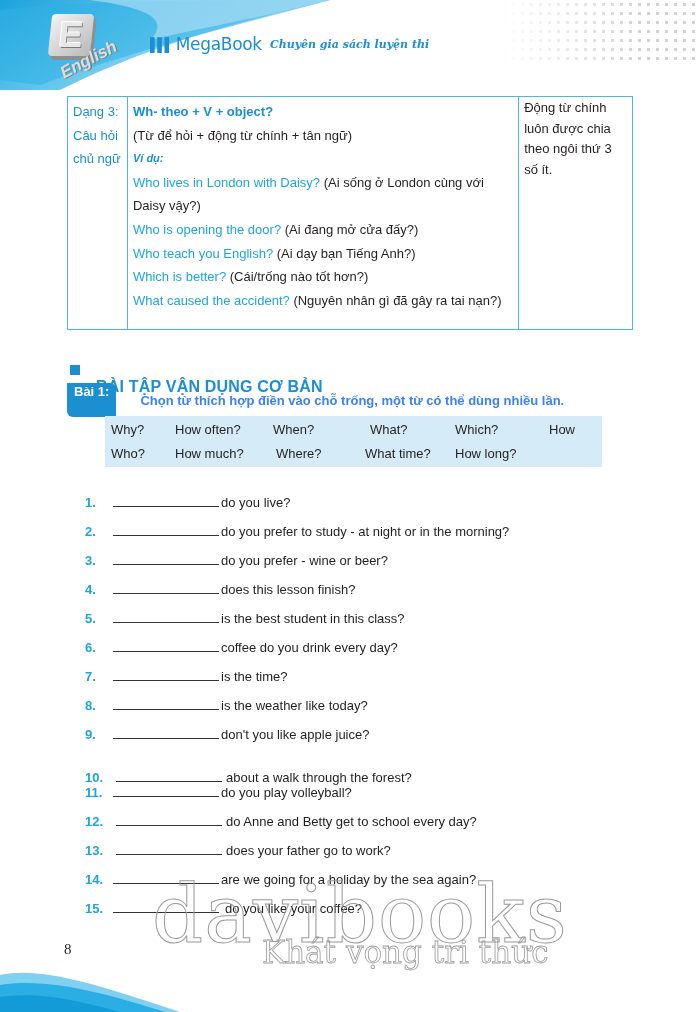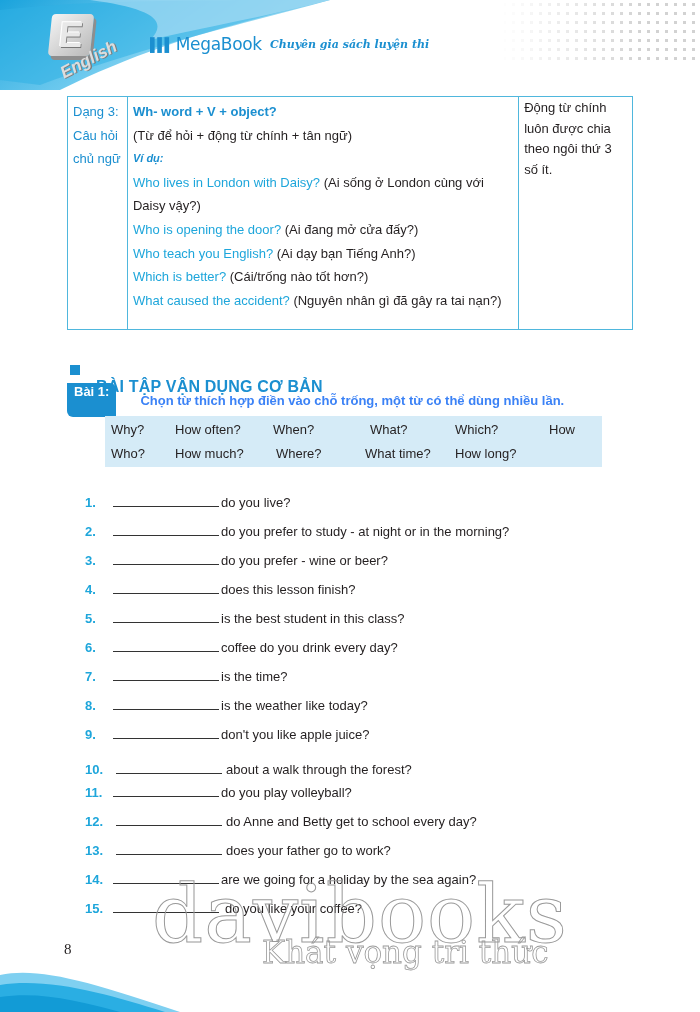--- a/index.html
+++ b/index.html
@@ -93,21 +93,21 @@
 </div>
 
 <table class="grammar">
   <tbody>
       <tr>
     <td class="c1">
       <span class="row-line">Dạng 3:</span>
       <span>Câu hỏi chủ ngữ</span>
     </td>
     <td class="c2">
-      <span class="row-line formula">Wh- word + V + object?</span>
+      <span class="row-line formula">Wh- theo + V + object?</span>
       <span class="row-line">(Từ để hỏi + động từ chính + tân ngữ)</span>
       <span class="row-line vidu">Ví dụ:</span>
       <span class="row-line"><span class="blue">Who lives in London with Daisy?</span><span> (Ai sống ở London cùng với Daisy vậy?)</span></span>
       <span class="row-line"><span class="blue">Who is opening the door?</span><span> (Ai đang mở cửa đấy?)</span></span>
       <span class="row-line"><span class="blue">Who teach you English?</span><span> (Ai dạy bạn Tiếng Anh?)</span></span>
       <span class="row-line"><span class="blue">Which is better?</span><span> (Cái/trống nào tốt hơn?)</span></span>
       <span class="row-line"><span class="blue">What caused the accident?</span><span> (Nguyên nhân gì đã gây ra tai nạn?)</span></span>
     </td>
     <td class="c3">
       <span>Động từ chính luôn được chia theo ngôi thứ 3 số ít.</span>
@@ -179,21 +179,21 @@
   <div class="q" style="top:203px">
       <span class="q-num">8.</span>
       <span class="q-blank"></span>
       <span class="q-text">is the weather like today?</span>
     </div>
   <div class="q" style="top:232px">
       <span class="q-num">9.</span>
       <span class="q-blank"></span>
       <span class="q-text">don't you like apple juice?</span>
     </div>
-  <div class="q" style="top:267px">
+  <div class="q" style="top:275px">
       <span class="q-num">10.</span>
       <span class="q-blank" style="margin-left:3px"></span>
       <span class="q-text" style="margin-left:2px">about a walk through the forest?</span>
     </div>
   <div class="q" style="top:290px">
       <span class="q-num">11.</span>
       <span class="q-blank"></span>
       <span class="q-text">do you play volleyball?</span>
     </div>
   <div class="q" style="top:319px">

